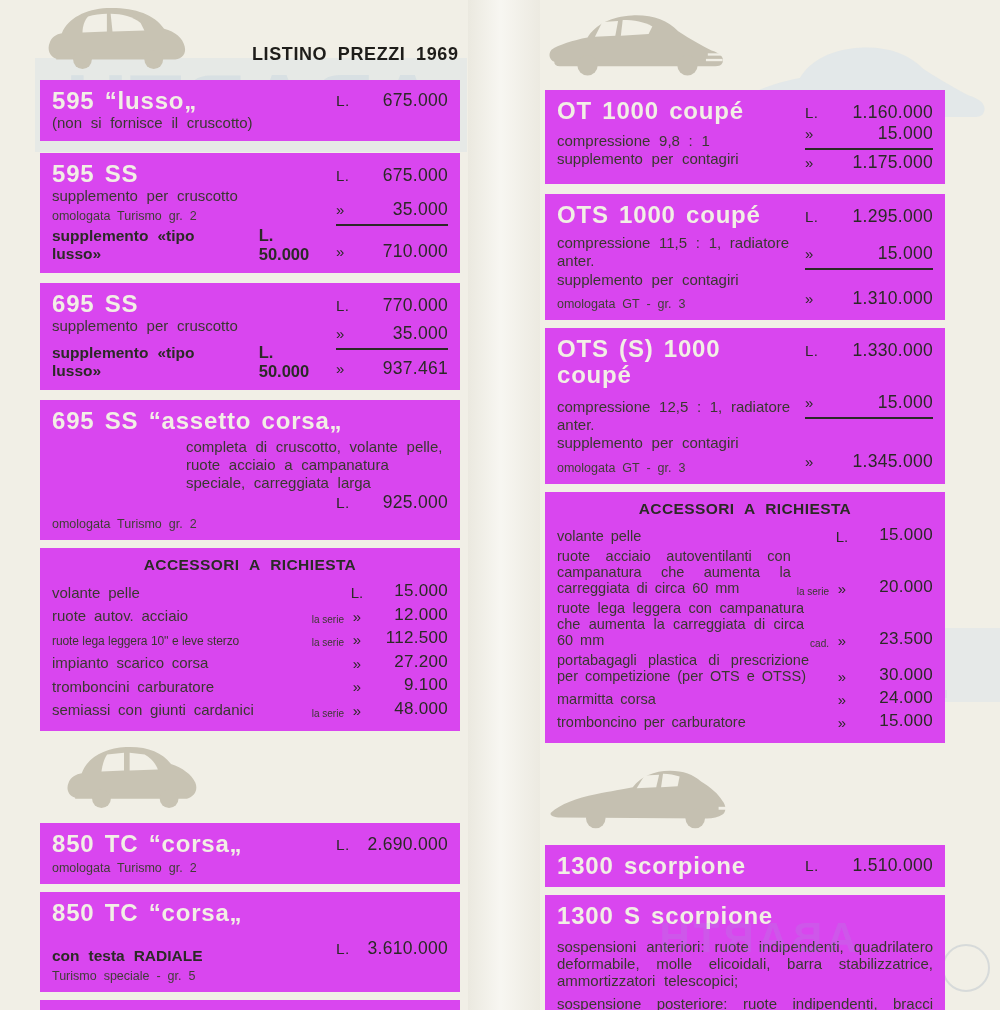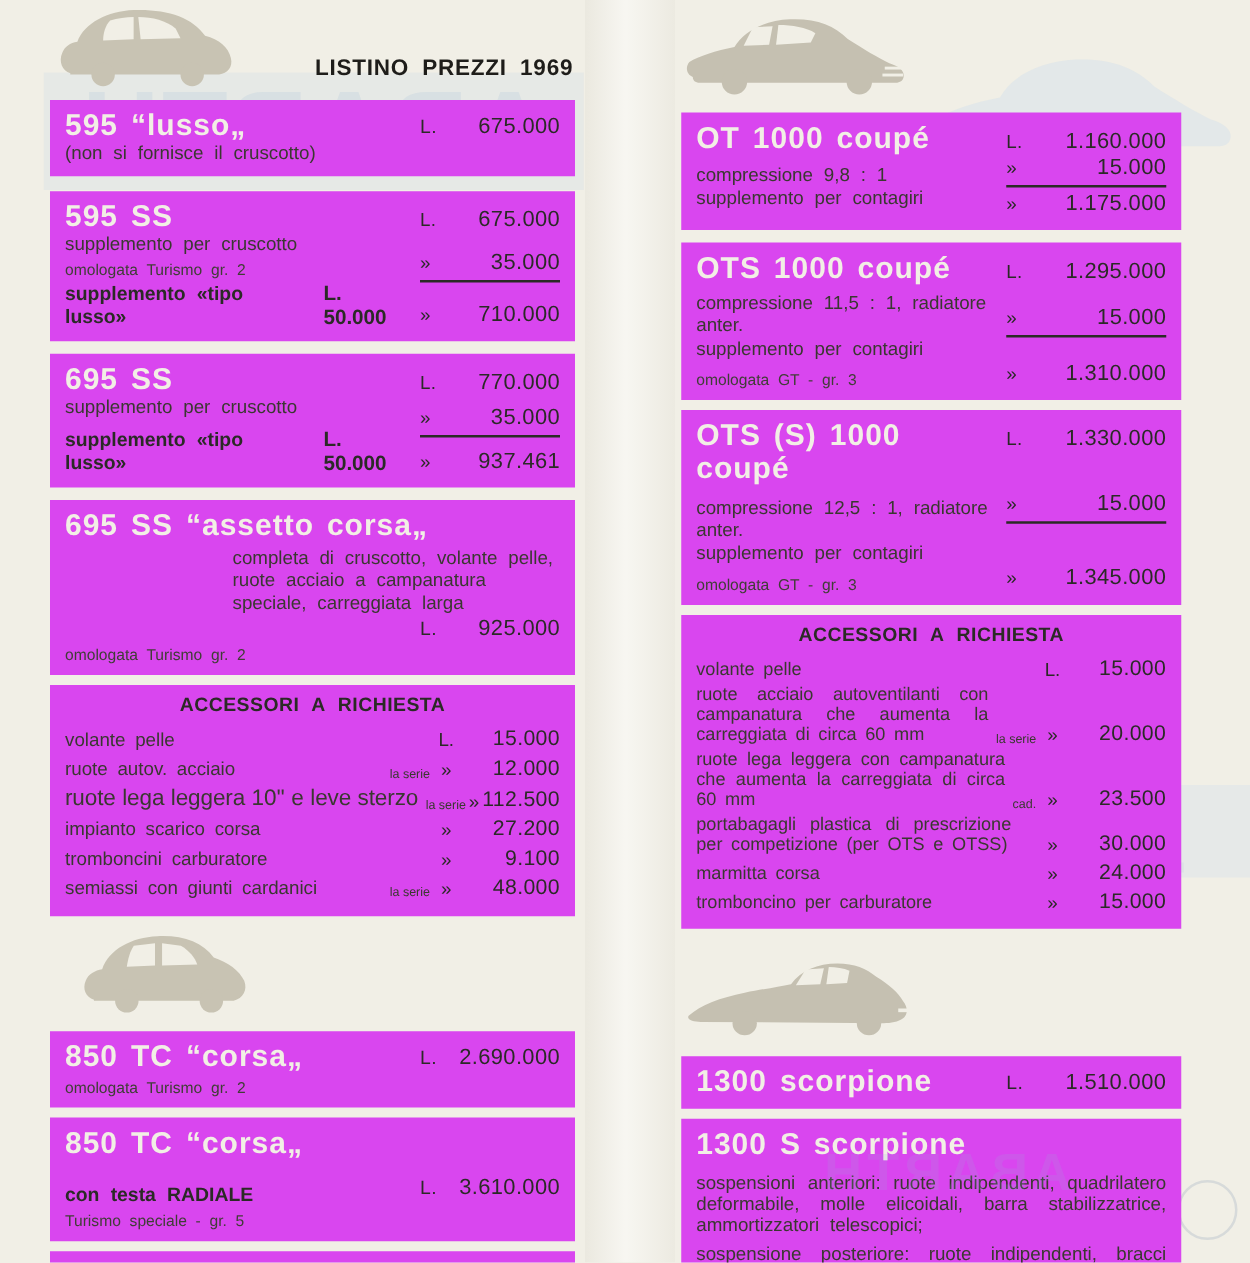--- a/index.html
+++ b/index.html
@@ -61,21 +61,21 @@
   .bodyrow{display:flex;justify-content:space-between;align-items:flex-end;flex-direction:column;}
   .bodypara{width:262px;}
 
   .acchead{font-size:15.5px;font-weight:bold;color:#2b2a26;letter-spacing:0.4px;word-spacing:0.35em;margin-bottom:7px;text-align:center;}
   .accrow{display:flex;align-items:flex-end;margin-bottom:3.5px;}
   .accmain{flex:1;display:flex;justify-content:space-between;align-items:flex-end;}
   .accdesc{font-size:15px;line-height:1.18;word-spacing:0.24em;}
   .accqual{font-size:10px;margin-left:6px;white-space:nowrap;}
   .accsym{width:26px;text-align:center;font-size:15px;color:#2b2a26;}
   .accval{width:78px;text-align:right;font-size:17px;color:#2b2a26;letter-spacing:0.3px;}
-  .accrow.compact .accdesc{font-size:18px;word-spacing:0.02em;letter-spacing:-0.1px;white-space:nowrap;}
+  .accrow.compact .accdesc{font-size:12px;word-spacing:0.02em;letter-spacing:-0.1px;white-space:nowrap;}
   .acc-r .accrow{margin-bottom:3px;}
   .acc-r .accdesc{font-size:14.5px;max-width:252px;text-align:justify;line-height:1.13;word-spacing:0.2em;}
 
   .para{font-size:15px;line-height:1.13;word-spacing:0.3em;text-align:justify;margin-bottom:6px;color:#3a3830;}
 </style>
 </head>
 <body>
 
 <div class="ghost g-band-top"></div>
 <div class="ghost g-abarth-top">ABARTH</div>

